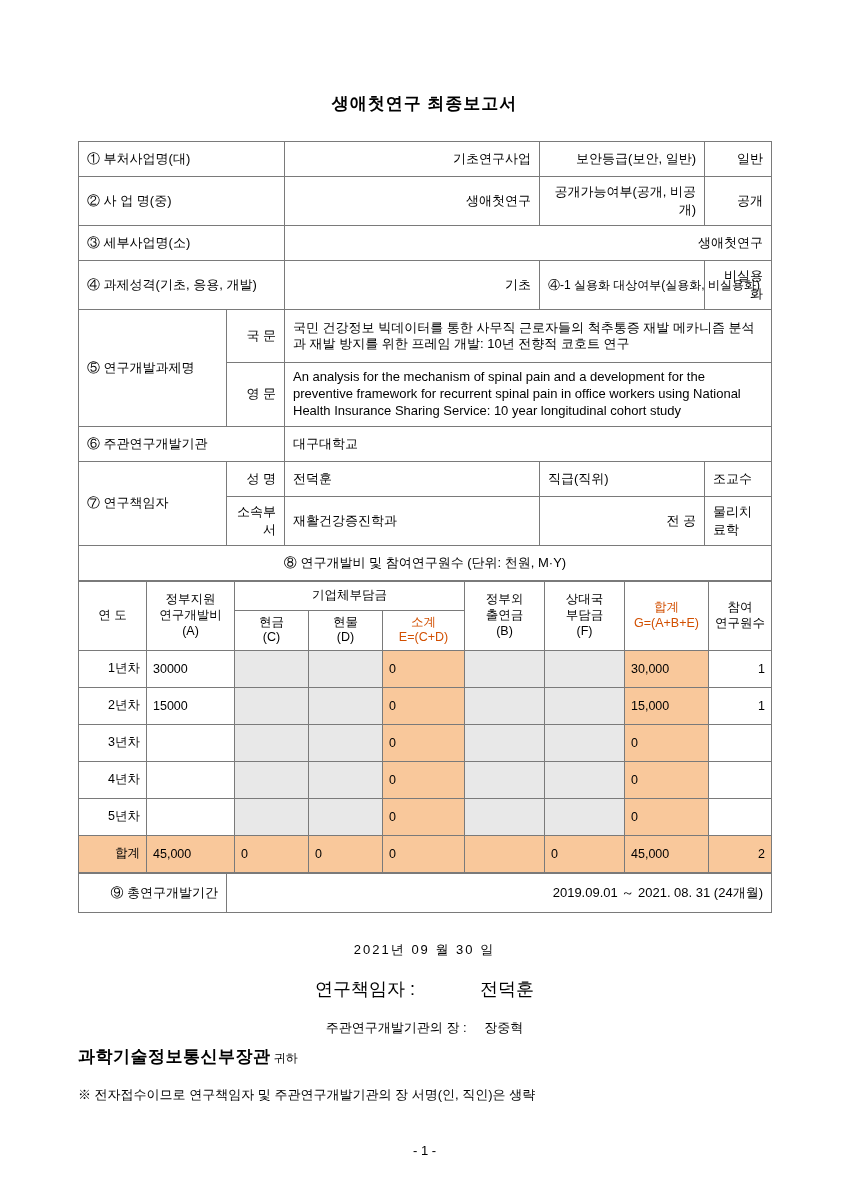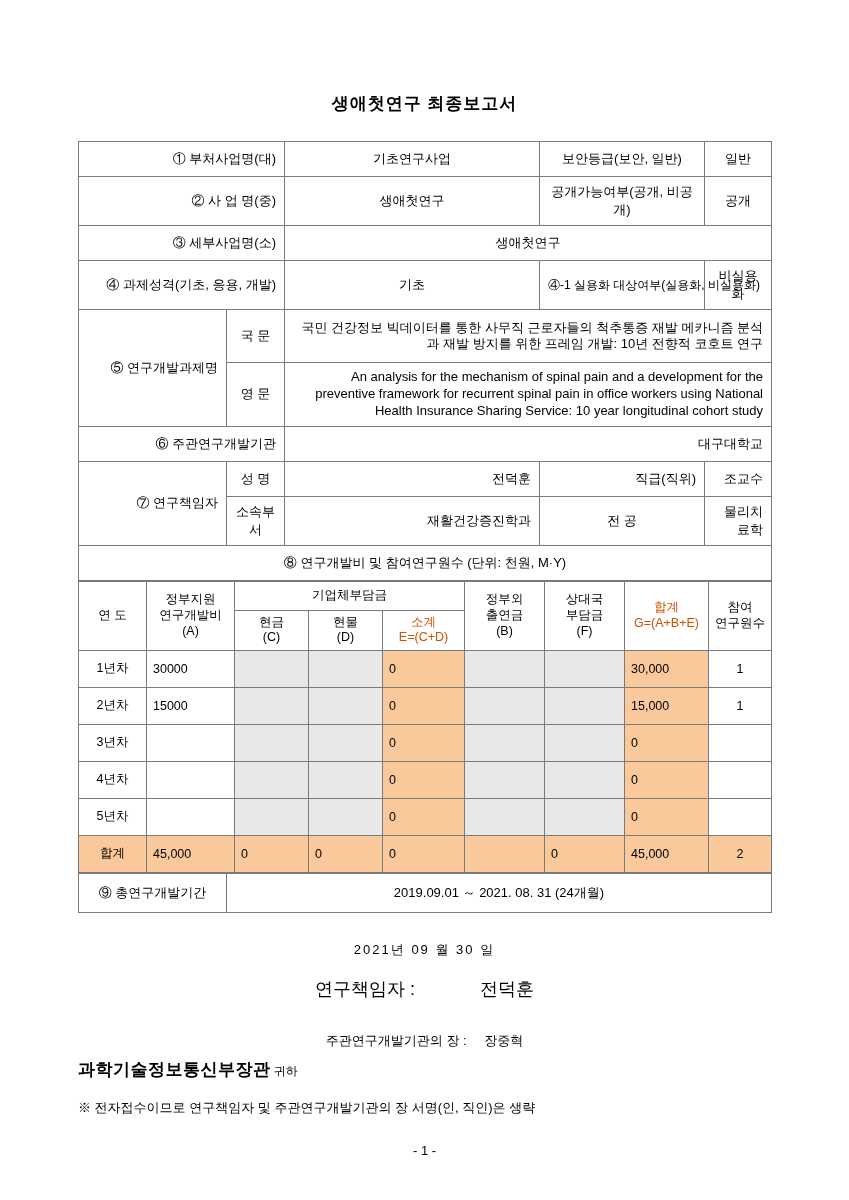--- a/index.html
+++ b/index.html
@@ -38,22 +38,22 @@
     border: 1px solid #7a7a7a;
     font-size: 13px;
     padding: 6px 8px;
     vertical-align: middle;
     height: 22px;
   }
   .lbl {
     background: #ffffff;
     white-space: nowrap;
   }
-  .ctr { text-align: center; }
-  .lft { text-align: right; }
+  .ctr { text-align: right; }
+  .lft { text-align: left; }
   .rgt { text-align: left; }
   .shade { background: #e8e8e8; }
   .orange { background: #f9c89b; }
   .orange-txt { color: #d24f00; }
   .tiny { font-size: 6.5px; line-height: 1.25; }
   .tiny-en { font-size: 4.6px; line-height: 1.3; }
   .budget-head {
     text-align: center;
     font-size: 13.5px;
     padding: 7px 0;
@@ -85,21 +85,21 @@
   }
   .sign-line {
     text-align: center;
     font-size: 18px;
     margin-top: 18px;
   }
   .sign-line .nm { display: inline-block; margin-left: 60px; }
   .sign-line2 {
     text-align: center;
     font-size: 13px;
-    margin-top: 31px;
+    margin-top: 18px;
   }
   .sign-line2 .nm { display: inline-block; margin-left: 14px; }
   .recipient {
     margin-top: 8px;
     font-size: 12px;
   }
   .recipient .big {
     font-size: 17px;
     font-weight: bold;
     letter-spacing: 0.5px;

